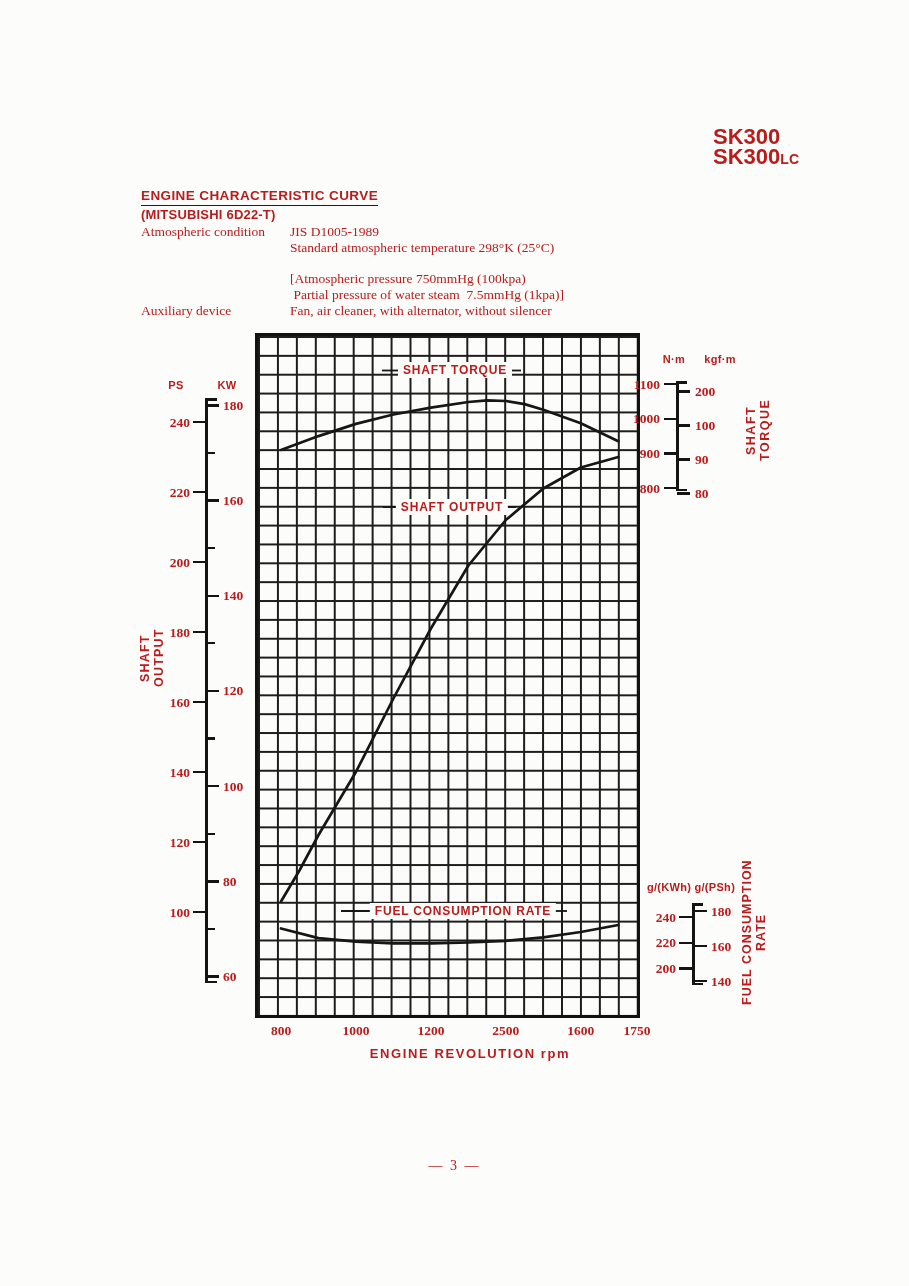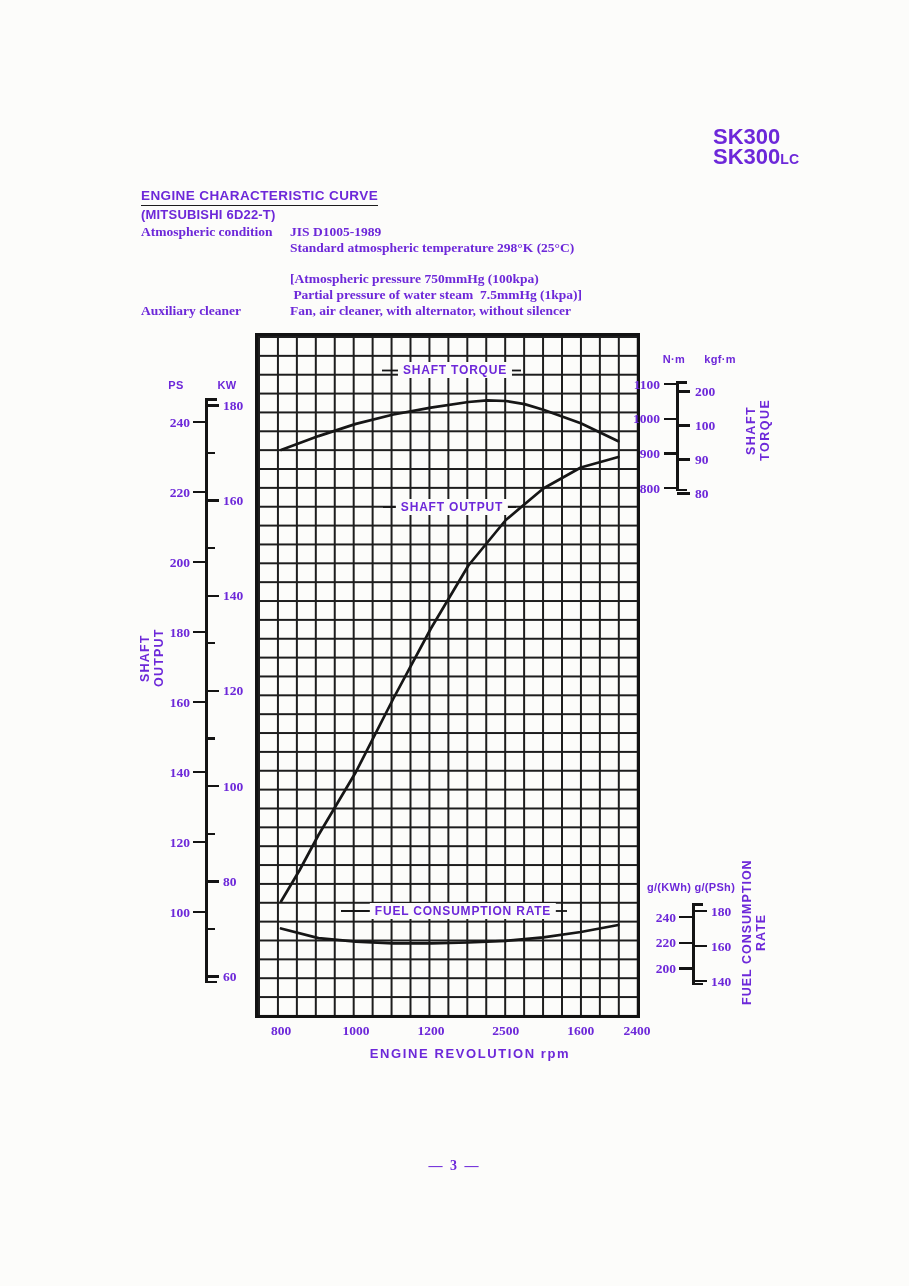--- a/index.html
+++ b/index.html
@@ -1,19 +1,19 @@
 <!DOCTYPE html>
 <html><head>
 <meta charset="utf-8">
 <style>
   html,body{margin:0;padding:0;background:#e8e8e6;}
   .page{position:relative;width:909px;height:1286px;background:#fcfcfa;margin:0 auto;overflow:hidden;
-        color:#6d28d9;}
+        color:#b91c1c;}
   .abs{position:absolute;}
-  .serif{font-family:"Liberation Serif",serif;font-weight:700;}
+  .serif{font-family:"Liberation Serif",serif;font-weight:400;}
   .sans{font-family:"Liberation Sans",sans-serif;font-weight:700;}
   
   .logo{right:110px;top:127px;text-align:left;line-height:0.92;}
   .logo .l1{font-size:22px;font-weight:900;letter-spacing:0px;}
   .logo .l2{font-size:22px;font-weight:900;}
   .logo .lc{font-size:14px;font-weight:900;}
   
   .doc-title{left:141px;top:188px;font-size:13.5px;letter-spacing:.4px;border-bottom:1.6px solid #1c1c1c;padding-bottom:2px;}
   .doc-subtitle{left:141px;top:207px;font-size:13px;letter-spacing:.2px;}
   .cond-label{left:141px;font-size:13.5px;}
@@ -50,21 +50,21 @@
   </div>
 
   <div class="abs sans doc-title">ENGINE CHARACTERISTIC CURVE</div>
   <div class="abs sans doc-subtitle">(MITSUBISHI 6D22-T)</div>
 
   <div class="abs serif cond-label" style="top:224px;">Atmospheric condition</div>
   <div class="abs serif cond-line" style="top:224px;">JIS D1005-1989</div>
   <div class="abs serif cond-line" style="top:239.8px;">Standard atmospheric temperature 298°K (25°C)</div>
   <div class="abs serif cond-line" style="top:271px;">[Atmospheric pressure 750mmHg (100kpa)</div>
   <div class="abs serif cond-line" style="top:287.2px;"> Partial pressure of water steam  7.5mmHg (1kpa)]</div>
-  <div class="abs serif cond-label" style="top:303px;">Auxiliary cleaner</div>
+  <div class="abs serif cond-label" style="top:303px;">Auxiliary device</div>
   <div class="abs serif cond-line" style="top:303px;">Fan, air cleaner, with alternator, without silencer</div>
 
   <div class="abs grid"></div>
 
   <svg class="abs plot" width="379" height="679" viewBox="0 0 379 679">
     <line class="leader" x1="124" y1="34.5" x2="147" y2="34.5"></line>
     <line class="leader" x1="248" y1="34.5" x2="263" y2="34.5"></line>
     <line class="leader" x1="125" y1="171" x2="146" y2="171"></line>
     <line class="leader" x1="242" y1="171" x2="258" y2="171"></line>
     <line class="leader" x1="83" y1="575" x2="122" y2="575"></line>
@@ -165,15 +165,15 @@
       <div class="ticklab" style="position: absolute; left: 711px; top: 902.5px;">180</div>
       <div class="tick" style="position: absolute; left: 693px; top: 944.8px; width: 14px;"></div>
       <div class="ticklab" style="position: absolute; left: 711px; top: 937.5px;">160</div>
       <div class="tick" style="position: absolute; left: 693px; top: 979.8px; width: 14px;"></div>
       <div class="ticklab" style="position: absolute; left: 711px; top: 972.5px;">140</div>
       <div class="ticklab" style="position: absolute; left: 259px; top: 1022px; width: 44px; text-align: center;">800</div>
       <div class="ticklab" style="position: absolute; left: 333.947px; top: 1022px; width: 44px; text-align: center;">1000</div>
       <div class="ticklab" style="position: absolute; left: 408.895px; top: 1022px; width: 44px; text-align: center;">1200</div>
       <div class="ticklab" style="position: absolute; left: 483.842px; top: 1022px; width: 44px; text-align: center;">2500</div>
       <div class="ticklab" style="position: absolute; left: 558.789px; top: 1022px; width: 44px; text-align: center;">1600</div>
-      <div class="ticklab" style="position: absolute; left: 615px; top: 1022px; width: 44px; text-align: center;">2400</div>
+      <div class="ticklab" style="position: absolute; left: 615px; top: 1022px; width: 44px; text-align: center;">1750</div>
     </div>
 </div>
 
 </body></html>

